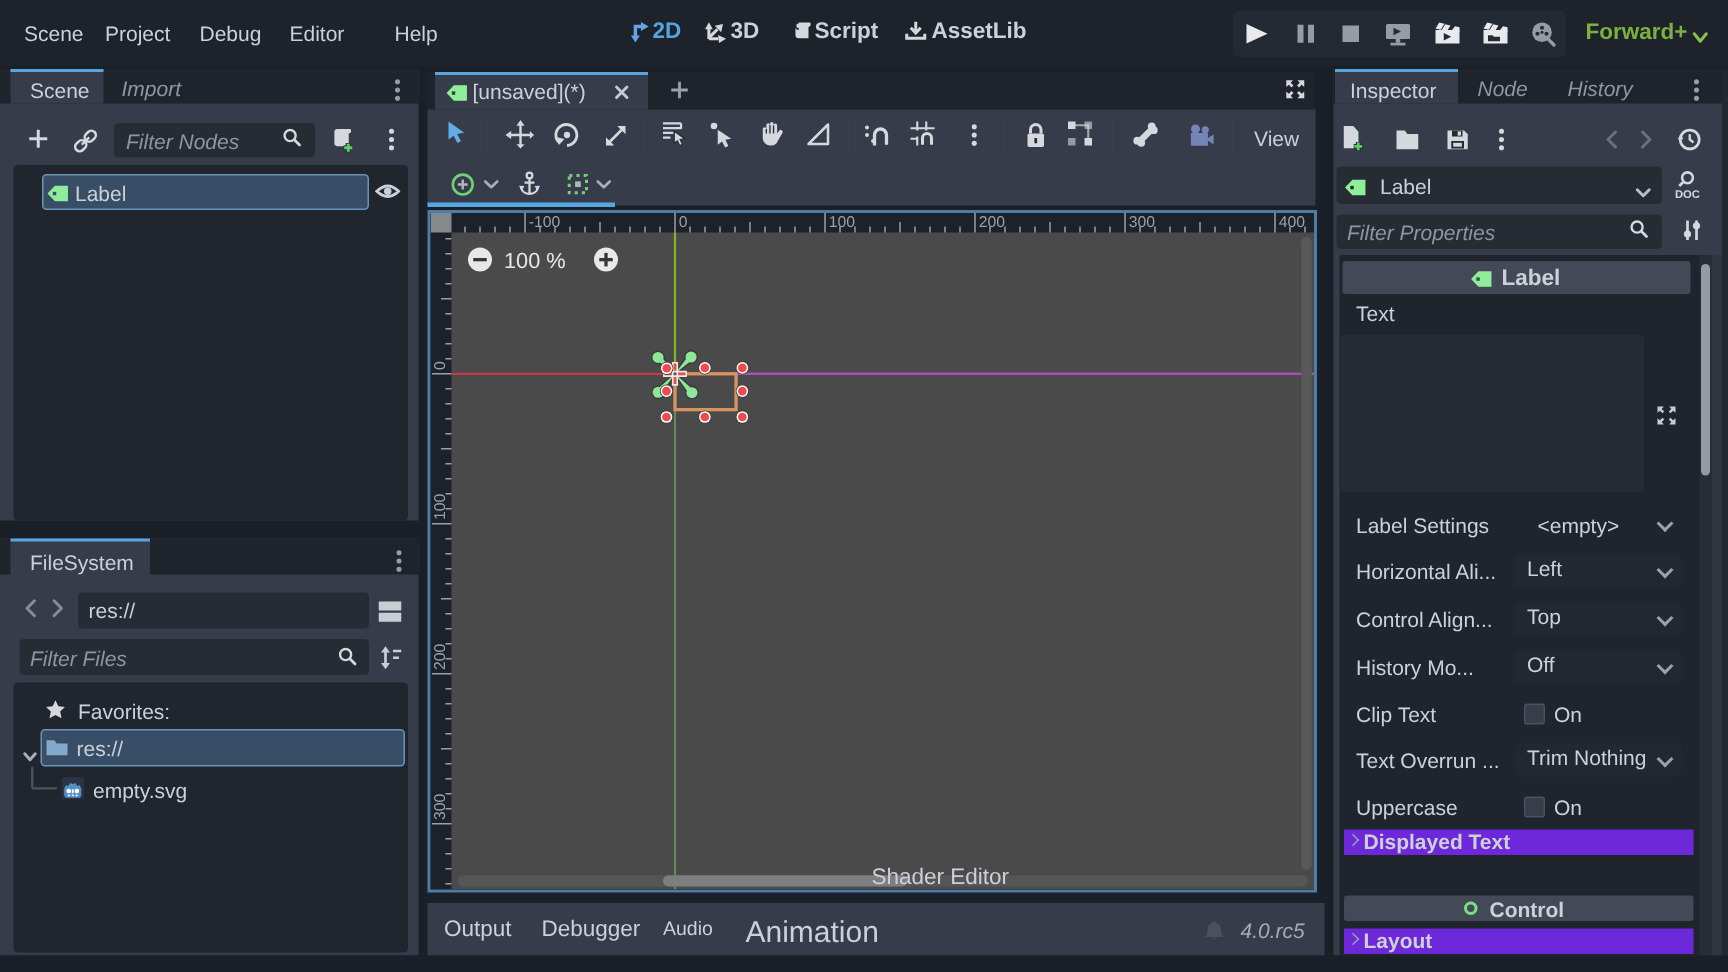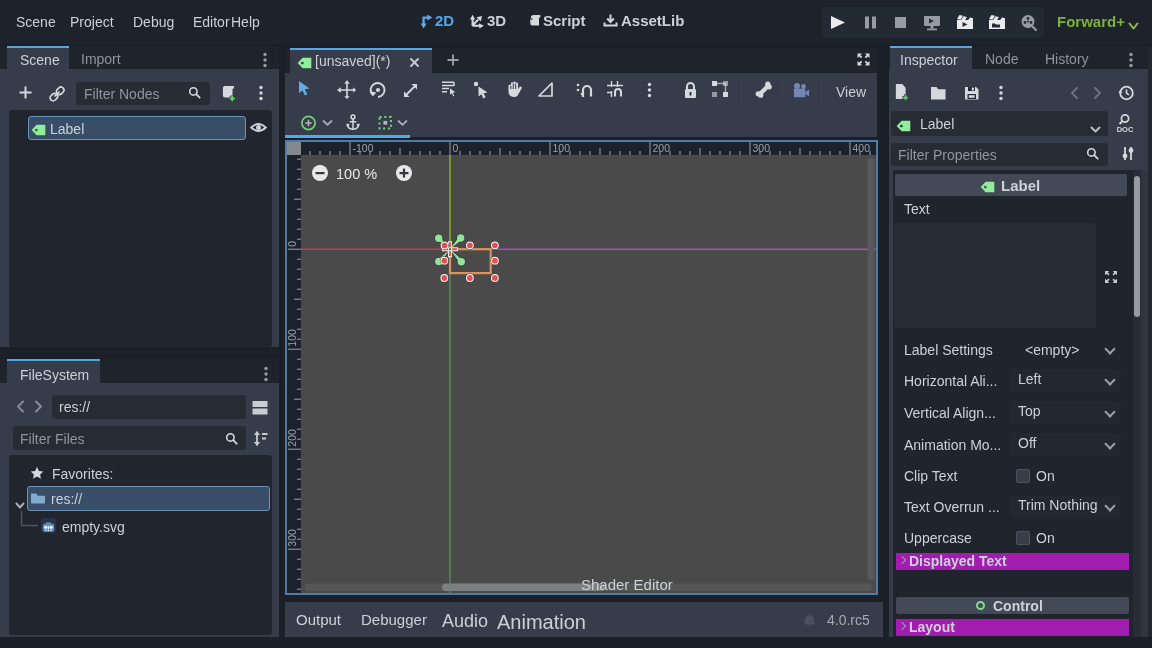--- a/index.html
+++ b/index.html
@@ -1,41 +1,41 @@
 <!DOCTYPE html>
 <html><head>
 <meta charset="utf-8">
 <style>
 * { margin:0; padding:0; box-sizing:border-box; }
 html,body { width:1152px; height:648px; overflow:hidden; background:#1b1f27; font-family:"Liberation Sans",sans-serif; }
 .abs { position:absolute; }
 #stage { position:relative; width:1152px; height:648px; }
 .txt { color:#ccd0d7; font-size:14px; white-space:nowrap; }
-.dim { color:#8f96a0; }
+.dim { color:#8f96a0;font-style:italic; }
 .panel { background:#363c4a; }
 .darkbox { background:#262b34; border-radius:3px; }
 .well { position:absolute; background:#21252e; border-radius:3px; }
 .tab-active { background:#363c4a; border-top:2px solid #57a6e0; color:#ccd0d7; }
 .valbox { width:111px; height:23px; background:#222732; border-radius:3px; color:#ccd0d7; font-size:14px; }
 .valbox span { position:absolute; left:8px; top:2px; }
 .cbox { width:14px; height:14px; border:1px solid #4a5260; background:#373d49; border-radius:2px; }
 .chev { width:8px; height:8px; border-right:2px solid #9ba1ab; border-bottom:2px solid #9ba1ab; transform:rotate(45deg); }
-.sect { width:233px; height:17px; background:#a21caf; color:#ccd0d7; font-size:14px; font-weight:bold; padding-left:13px; padding-top:0px; }
+.sect { width:233px; height:17px; background:#6d28d9; color:#ccd0d7; font-size:14px; font-weight:bold; padding-left:13px; padding-top:0px; }
 .sarr { position:absolute; left:3px; top:4px; width:6px; height:6px; border-right:1.6px solid #9aa0aa; border-bottom:1.6px solid #9aa0aa; transform:rotate(-45deg); }
 </style>
 </head>
 <body>
 <div id="stage">
 
 <div class="abs panel" style="left:0;top:0;width:1152px;height:44px;background:#1d222b;"></div>
 <div class="abs txt" style="left:16px;top:14px;">Scene</div>
 <div class="abs txt" style="left:70px;top:14px;">Project</div>
 <div class="abs txt" style="left:133px;top:14px;">Debug</div>
 <div class="abs txt" style="left:193px;top:14px;text-align:right;">Editor</div>
-<div class="abs txt" style="left:231px;top:14px;text-align:right;">Help</div>
+<div class="abs txt" style="left:263px;top:14px;text-align:right;">Help</div>
 
 <div class="abs" id="ws-2d" style="left:419px;top:13px;"><svg width="15" height="16" viewBox="0 0 15 16">
         <path d="M4.6 12 V4.6 H9" fill="none" stroke="#63a5e6" stroke-width="2.3"></path>
         <path d="M8.3 1.6 L13.4 4.6 L8.3 7.6 z" fill="#63a5e6"></path>
         <path d="M1.6 10.6 L4.6 15.4 L7.6 10.6 z" fill="#63a5e6"></path>
       </svg></div>
 <div class="abs txt" style="left:435px;top:12px;font-size:15px;font-weight:bold;color:#53a6df;">2D</div>
 <div class="abs" id="ws-3d" style="left:469px;top:13px;"><svg width="16" height="16" viewBox="0 0 16 16">
         <path d="M3.6 13 V6 M3.6 12.2 L9.3 6.5 M3.6 12.8 H10" fill="none" stroke="#d5d8dc" stroke-width="2.1"></path>
         <path d="M1 6.5 L3.6 1.8 L6.2 6.5 z" fill="#d5d8dc"></path>
@@ -424,21 +424,21 @@
         <circle cx="182.9" cy="136.0" r="3.9" fill="#ffffff"></circle>
         <circle cx="182.9" cy="136.0" r="2.9" fill="#ee4c4c"></circle>
         <circle cx="207.9" cy="136.0" r="4.4" fill="#3a3a3a"></circle>
         <circle cx="207.9" cy="136.0" r="3.9" fill="#ffffff"></circle>
         <circle cx="207.9" cy="136.0" r="2.9" fill="#ee4c4c"></circle>
       </svg></div>
 
 <div class="abs panel" style="left:285px;top:602px;width:598px;height:35px;"></div>
 <div class="abs txt" style="left:296px;top:611px;font-size:15px;">Output</div>
 <div class="abs txt" style="left:361px;top:611px;font-size:15px;">Debugger</div>
-<div class="abs txt" style="left:442px;top:611px;font-size:18px;">Audio</div>
+<div class="abs txt" style="left:442px;top:611px;font-size:13px;">Audio</div>
 <div class="abs txt" style="left:497px;top:611px;font-size:20px;">Animation</div>
 <div class="abs txt" style="left:581px;top:576px;font-size:15px;">Shader Editor</div>
 <div class="abs" id="gd-gray" style="left:802px;top:613px;"><svg width="15" height="15" viewBox="0 0 15 15">
         <path d="M7.5 1.2 a1.2 1.2 0 0 1 1.2 1.2 c2.2 .6 3.4 2.3 3.4 4.6 c0 2.9 .7 3.9 1.6 4.6 H1.3 c.9-.7 1.6-1.7 1.6-4.6 c0-2.3 1.2-4 3.4-4.6 a1.2 1.2 0 0 1 1.2-1.2 z" fill="#4a505c"></path>
         <path d="M6 12.2 a1.6 1.6 0 0 0 3 0 z" fill="#4a505c"></path>
       </svg></div>
 <div class="abs txt dim" style="left:827px;top:612px;font-size:14px;color:#a6abb3;">4.0.rc5</div>
 
 <div class="abs panel" style="left:889px;top:47px;width:263px;height:590px;"></div>
 <div class="abs" style="left:889px;top:47px;width:263px;height:22px;background:#1e232c;"></div>
@@ -537,27 +537,27 @@
 <div class="abs txt" style="left:904px;top:342px;">Label Settings</div>
 <div class="abs txt" style="left:1025px;top:342px;">&lt;empty&gt;</div>
 <div class="abs chev" style="left:1106px;top:345px;"></div>
 
 <div class="abs txt" style="left:904px;top:373px;">Horizontal Ali...</div>
 <div class="abs valbox" style="left:1010px;top:369px;">
       <span>Left</span>
     </div>
 <div class="abs chev" style="left:1106px;top:376px;"></div>
 
-<div class="abs txt" style="left:904px;top:405px;">Vertical Align...</div>
+<div class="abs txt" style="left:904px;top:405px;">Control Align...</div>
 <div class="abs valbox" style="left:1010px;top:401px;">
       <span>Top</span>
     </div>
 <div class="abs chev" style="left:1106px;top:408px;"></div>
 
-<div class="abs txt" style="left:904px;top:437px;">Animation Mo...</div>
+<div class="abs txt" style="left:904px;top:437px;">History Mo...</div>
 <div class="abs valbox" style="left:1010px;top:433px;">
       <span>Off</span>
     </div>
 <div class="abs chev" style="left:1106px;top:440px;"></div>
 
 <div class="abs txt" style="left:904px;top:468px;">Clip Text</div>
 <div class="abs cbox" style="left:1016px;top:469px;"></div>
 <div class="abs txt" style="left:1036px;top:468px;">On</div>
 
 <div class="abs txt" style="left:904px;top:499px;">Text Overrun ...</div>

